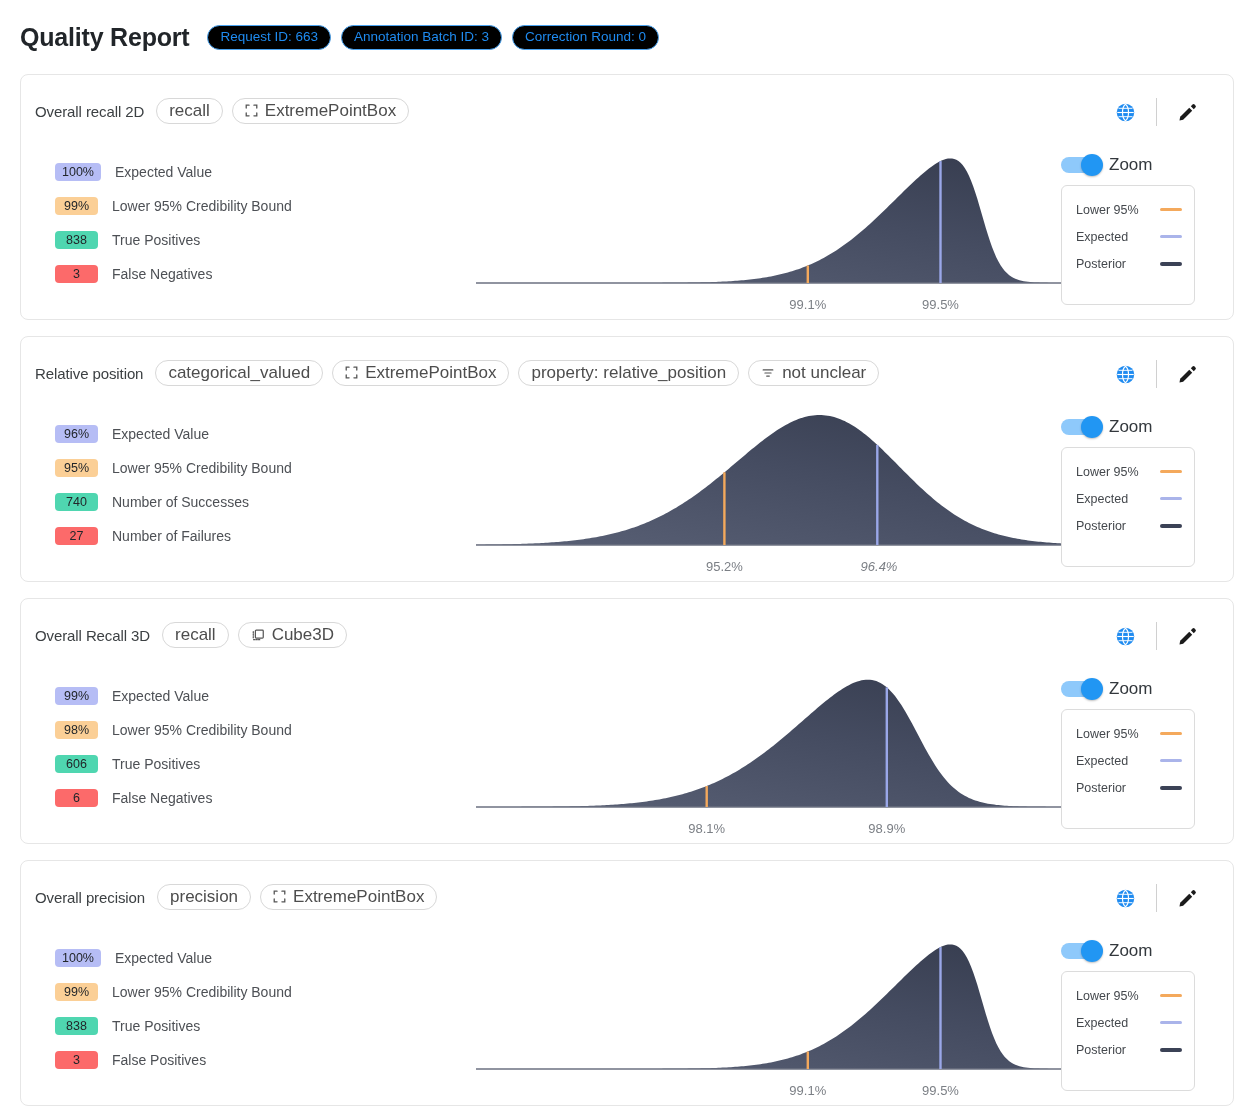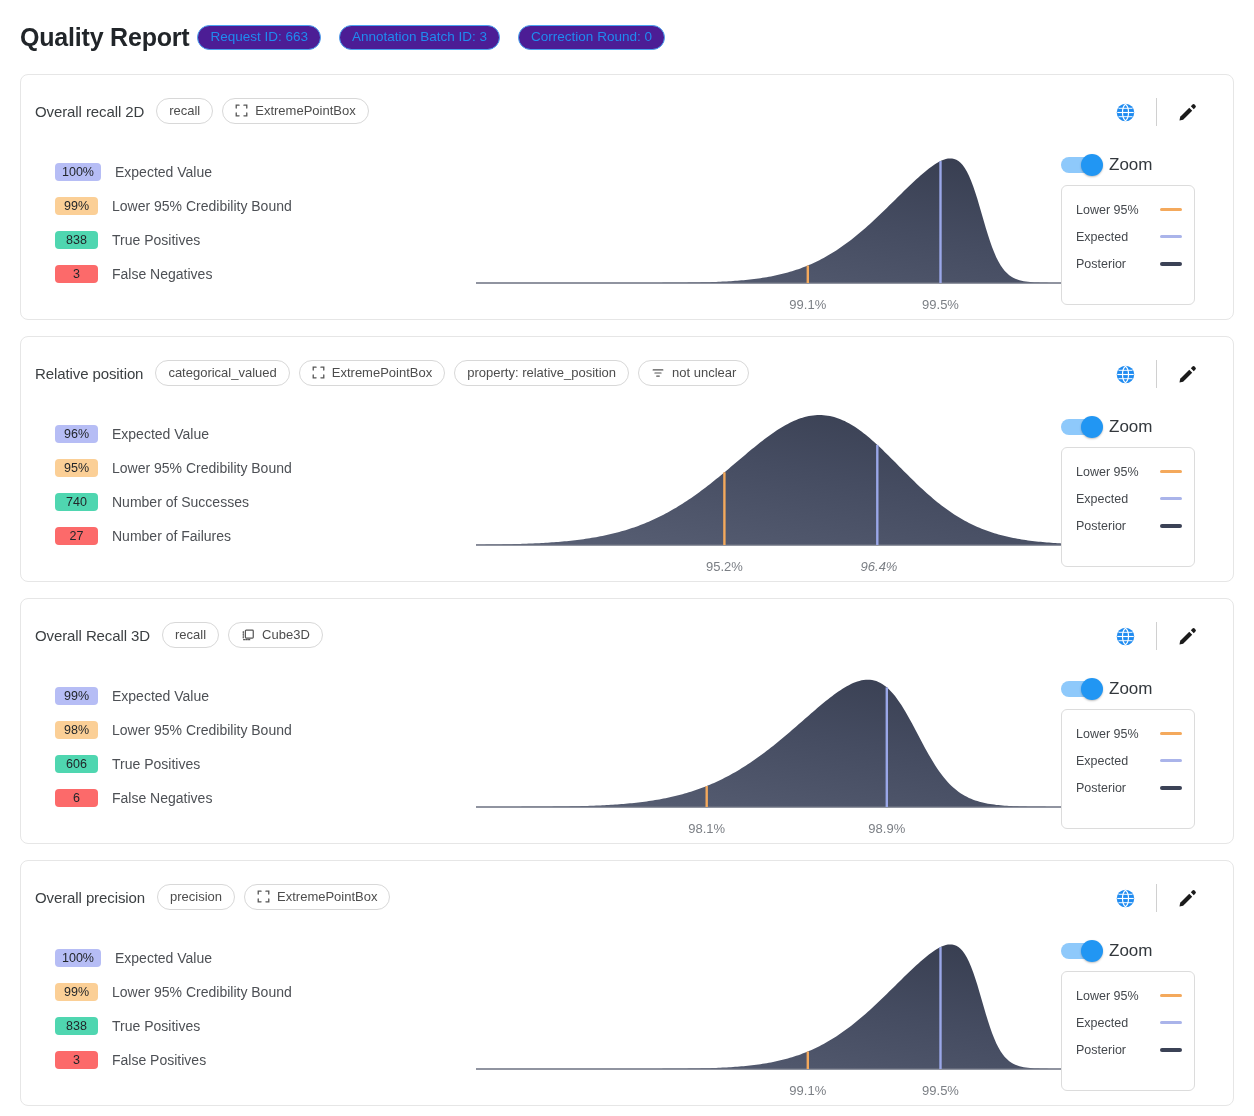--- a/index.html
+++ b/index.html
@@ -7,34 +7,33 @@
     margin: 0; padding: 0;
     width: 1254px; height: 1116px;
     background: #ffffff;
     font-family: "Liberation Sans", sans-serif;
     overflow: hidden;
   }
   .page { width: 1254px; height: 1116px; position: relative; overflow: hidden; }
 
   
   .header {
-    display: flex; align-items: center; gap: 0;
+    display: flex; align-items: center; gap: 18px;
     padding: 14px 0 0 20px; height: 60px;
   }
   .page-title {
     font-size: 25px; font-weight: bold; color: #212529;
     letter-spacing: -0.2px; white-space: nowrap;
   }
   .pill-row { display: flex; align-items: center; gap: 10px; }
   .pill {
     border: 1px solid #4aa3f0; color: #1f8bf0;
     border-radius: 20px; padding: 3px 12px 4px;
-    font-size: 13.5px; white-space: nowrap; background: #4c1d95;
+    font-size: 13.5px; white-space: nowrap; background: #000000;
     line-height: 16px;
-    margin-left: 8px;
   }
 
   
   .cards { padding: 14px 20px 0 20px; }
   .card {
     position: relative;
     background: #fff;
     border: 1px solid #e6e6e6;
     border-radius: 8px;
     height: 246px;
@@ -47,21 +46,21 @@
     height: 50px;
   }
   .card-title {
     font-size: 15px; color: #3c4043; white-space: nowrap;
     font-weight: 400; letter-spacing: -0.1px;
   }
   .chips { display: flex; align-items: center; gap: 9px; }
   .chip {
     display: inline-flex; align-items: center; gap: 7px;
     border: 1px solid #d8d8d8; border-radius: 20px;
-    padding: 4px 12px 5px; font-size: 13px; color: #4d4d4d;
+    padding: 4px 12px 5px; font-size: 17px; color: #4d4d4d;
     background: #fff; white-space: nowrap; line-height: 15px;
   }
   .chip svg { display: block; }
 
   
   .head-actions {
     position: absolute; top: 22px; right: 22px;
     display: flex; align-items: center; gap: 0;
   }
   .icon-btn {

